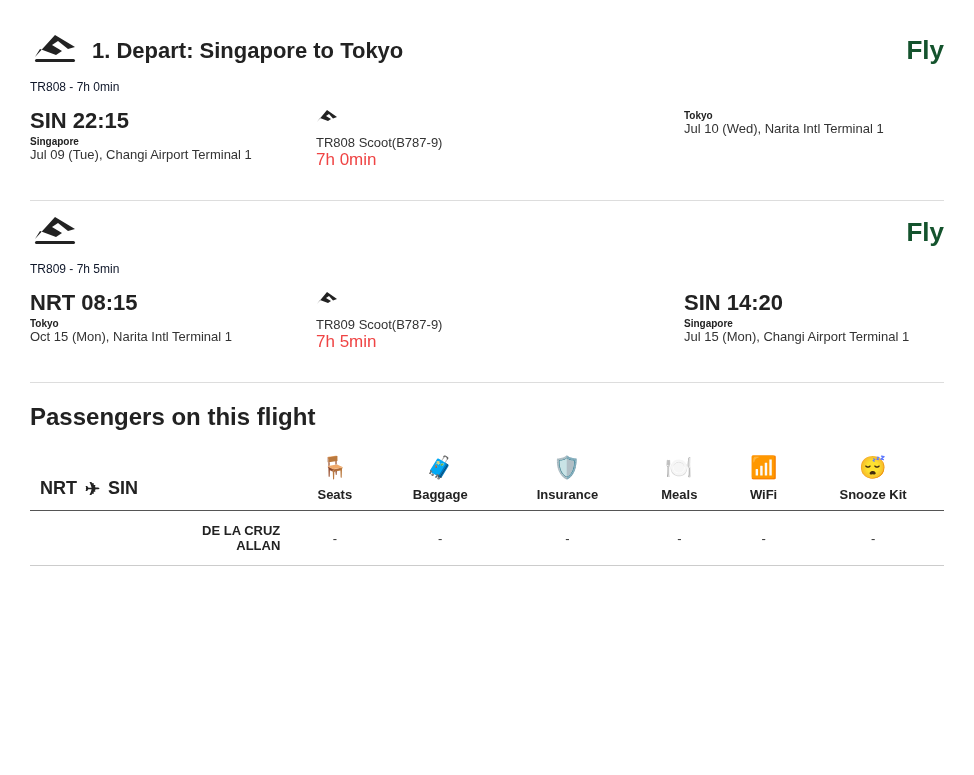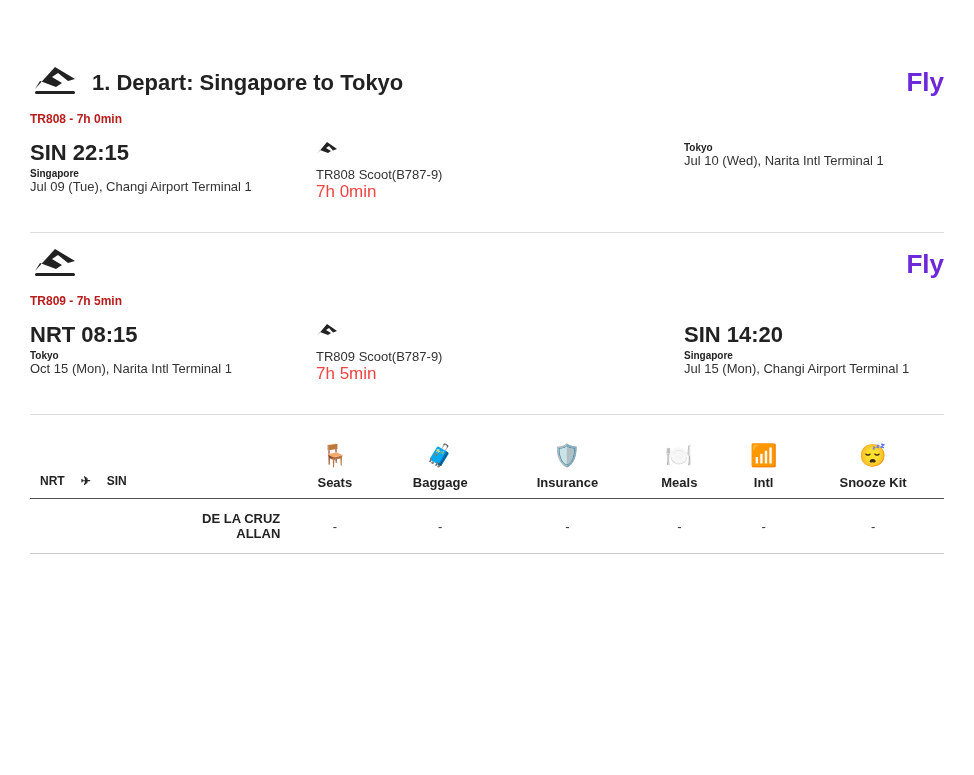--- a/index.html
+++ b/index.html
@@ -5,22 +5,21 @@
     * { box-sizing: border-box; margin: 0; padding: 0; }
     body {
       font-family: Arial, sans-serif;
       background: #fff;
       color: #222;
       font-size: 14px;
       width: 974px;
       min-height: 775px;
     }
     .page {
-      padding: 23px 30px;
-      margin-top: 38px;
+      padding: 29px 30px;
     }
     
     .flight-segment {
       margin-bottom: 10px;
       border-bottom: 1px solid #ddd;
       padding-bottom: 20px;
     }
     .segment-header {
       display: flex;
       align-items: center;
@@ -36,27 +35,27 @@
       font-size: 28px;
       color: #222;
     }
     .segment-title {
       font-size: 22px;
       font-weight: bold;
     }
     .fly-label {
       font-size: 26px;
       font-weight: bold;
-      color: #6d28d9;
+      color: #14532d;
     }
     .flight-code {
       font-size: 12px;
-      color: #b91c1c;
+      color: #0f172a;
       margin-bottom: 14px;
-      font-weight: bold;
+      font-weight: normal;
     }
     .flight-times {
       display: flex;
       align-items: flex-start;
       gap: 16px;
       margin-bottom: 10px;
     }
     .departure-info, .arrival-info {
       min-width: 260px;
     }
@@ -97,22 +96,22 @@
       margin-top: 20px;
     }
     .passengers-title {
       font-size: 24px;
       font-weight: bold;
       margin-bottom: 16px;
     }
     .route-row {
       display: flex;
       align-items: flex-start;
-      gap: 16px;
-      font-size: 12px;
+      gap: 8px;
+      font-size: 18px;
       font-weight: bold;
       margin-bottom: 2px;
     }
     
     .passengers-table {
       width: 100%;
       border-collapse: collapse;
     }
     .passengers-table thead tr {
       border-bottom: 1px solid #555;
@@ -230,20 +229,21 @@
         <div class="arrival-info">
           <div class="time-code">SIN 14:20</div>
           <div class="city-name">Singapore</div>
           <div class="flight-date">Jul 15 (Mon), Changi Airport Terminal 1</div>
         </div>
       </div>
     </div>
     </div>
 
   <div class="passengers-section">
+    <div class="passengers-title">Passengers on this flight</div>
 
     <table class="passengers-table">
       <thead>
         <tr>
           <th class="name-col">
             <div class="route-row">
               <span>NRT</span>
               <span>✈</span>
               <span>SIN</span>
             </div>
@@ -268,21 +268,21 @@
           </th>
           <th>
             <div class="icon-cell">
               <span class="th-icon">🍽️</span>
               <span class="th-label">Meals</span>
             </div>
           </th>
           <th>
             <div class="icon-cell">
               <span class="th-icon">📶</span>
-              <span class="th-label">Intl</span>
+              <span class="th-label">WiFi</span>
             </div>
           </th>
           <th>
             <div class="icon-cell">
               <span class="th-icon">😴</span>
               <span class="th-label">Snooze Kit</span>
             </div>
           </th>
         </tr>
       </thead>

